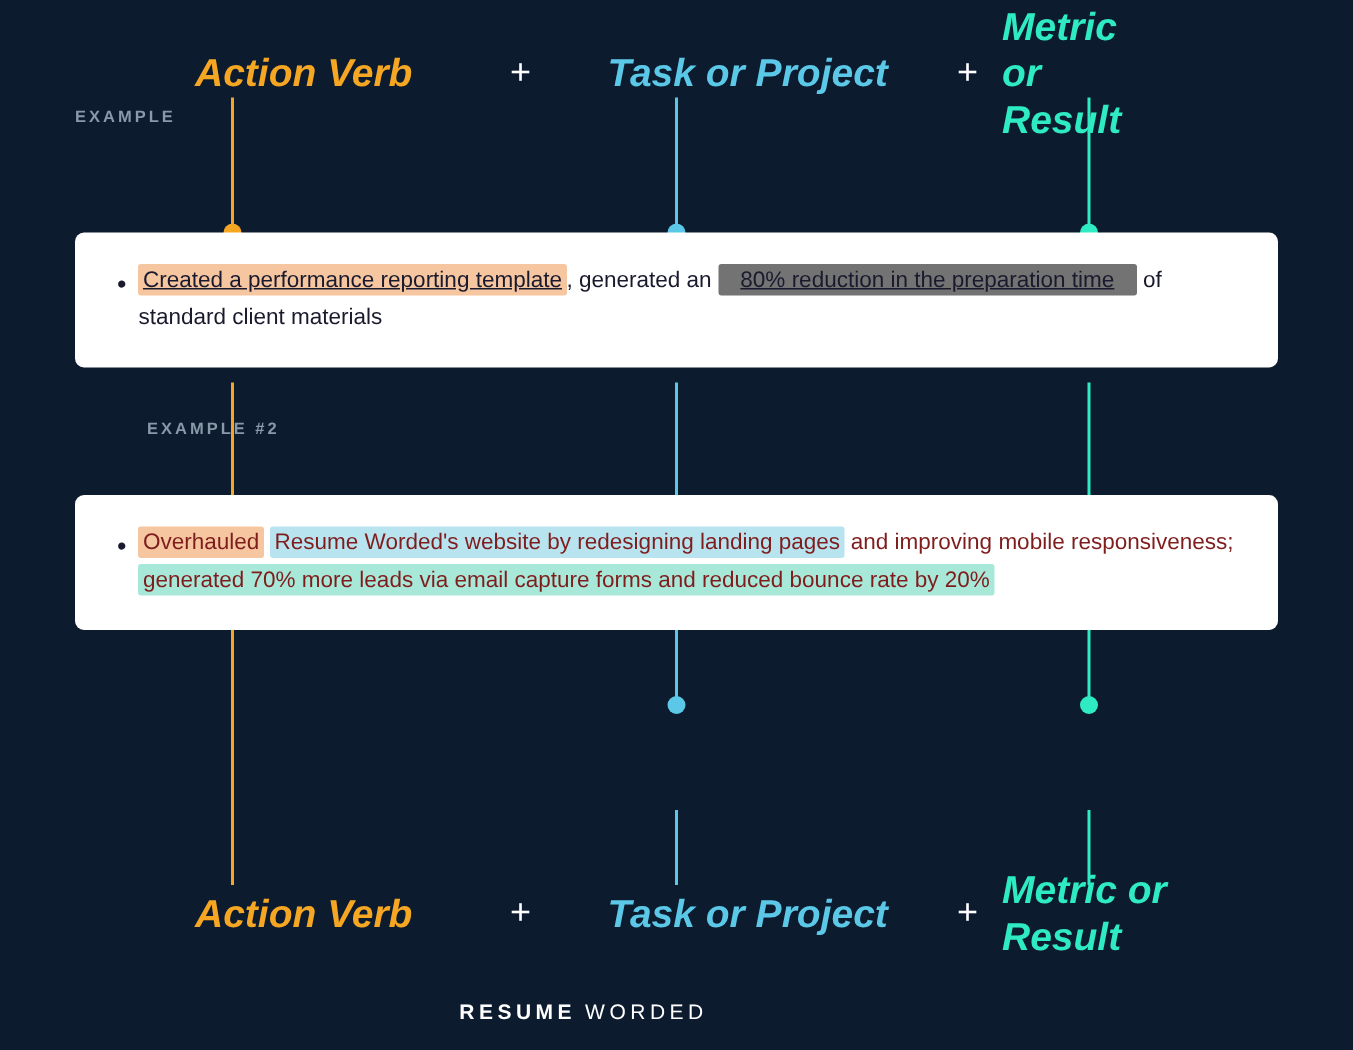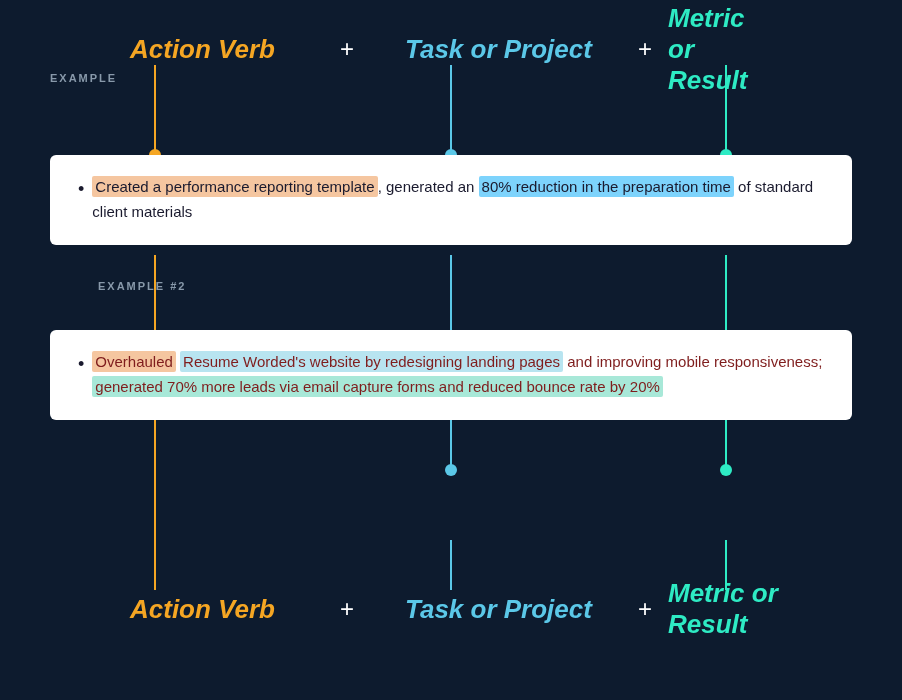--- a/index.html
+++ b/index.html
@@ -133,21 +133,21 @@
     <div style="color:#8899aa; font-size:11px; font-weight:700; letter-spacing:2px; text-transform:uppercase; margin-bottom:8px;">
       <span>EXAMPLE</span>
     </div>
   </div>
 
   <div style="position:absolute; top:155px; left:50px; width:802px;">
     <div class="example-box" style="background:#ffffff; border-radius:6px; padding:20px 28px;">
       <div class="bullet-point" style="display:flex; align-items:flex-start; gap:8px;">
         <span class="bullet" style="font-size:18px; color:#1a1a2e; margin-top:2px;">•</span>
         <p style="font-size:15px; color:#1a1a2e; line-height:1.65;">
-          <span style="background-color:#f5c6a0; padding:2px 3px; border-radius:2px;">Created a performance reporting template</span><span>, generated an </span><span style="background-color:#7dd3fc; padding:2px 3px; border-radius:2px;">80% reduction in the preparation time</span><span> of standard client materials</span>
+          <span style="background-color:#f5c6a0; padding:2px 3px; border-radius:2px;text-decoration:underline;">Created a performance reporting template</span><span>, generated an </span><span style="background-color:#737373; padding:2px 15px; border-radius:2px;text-decoration:underline;">80% reduction in the preparation time</span><span> of standard client materials</span>
         </p>
       </div>
     </div>
   </div>
 
   <div style="position:absolute; top:280px; left:50px; width:802px;">
     <div style="color:#8899aa; font-size:11px; font-weight:700; letter-spacing:2px; text-transform:uppercase; margin-bottom:8px;padding-left:48px;">
       <span>EXAMPLE #2</span>
     </div>
   </div>
@@ -181,14 +181,18 @@
       <span style="color:#ffffff; font-size:24px;">+</span>
     </div>
 
     <div style="position:absolute; left:618px;">
       <span style="color:#2eebc4; font-size:26px; font-weight:900; font-style:italic;">Metric or Result</span>
     </div>
 
     <div style="height:38px; width:802px;"></div>
   </div>
 
+  <div class="footer" style="position:absolute; bottom:18px; left:50%; transform:translateX(-50%); display:flex; align-items:center; gap:6px;">
+    <span style="color:#ffffff; font-size:14px; font-weight:800; letter-spacing:3px;">RESUME</span>
+    <span style="color:#ffffff; font-size:14px; font-weight:400; letter-spacing:3px;">WORDED</span>
+  </div>
 
 </div>
 
 </body></html>

